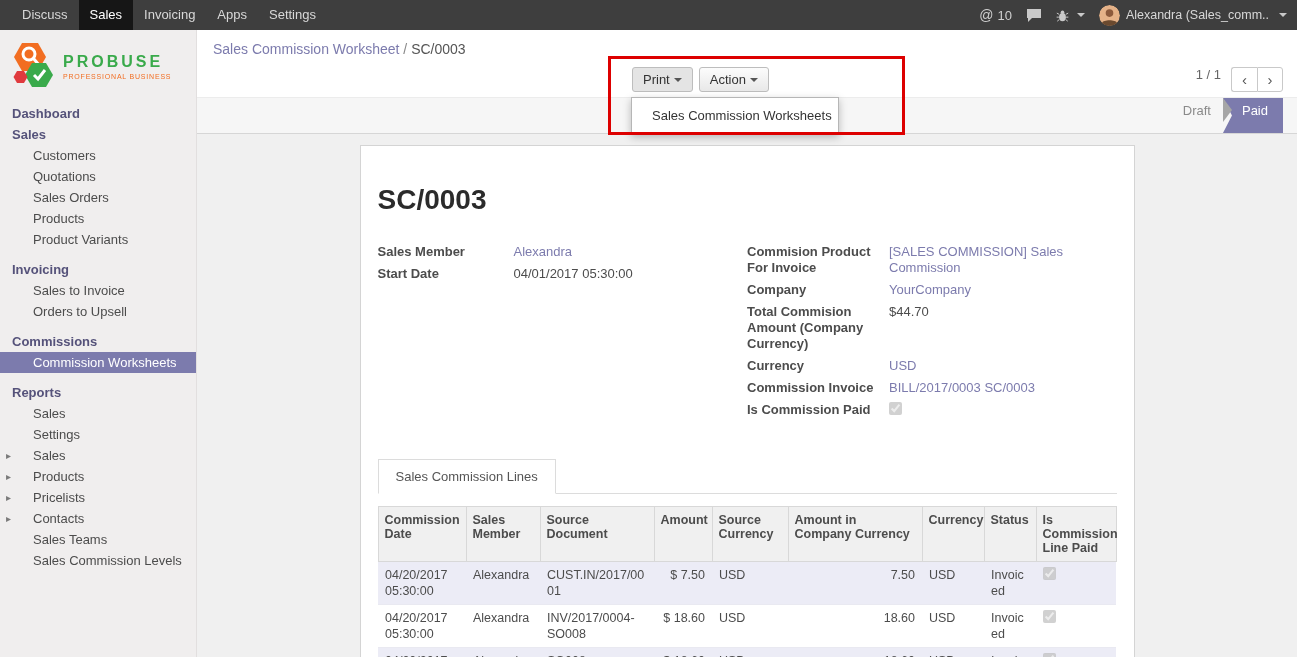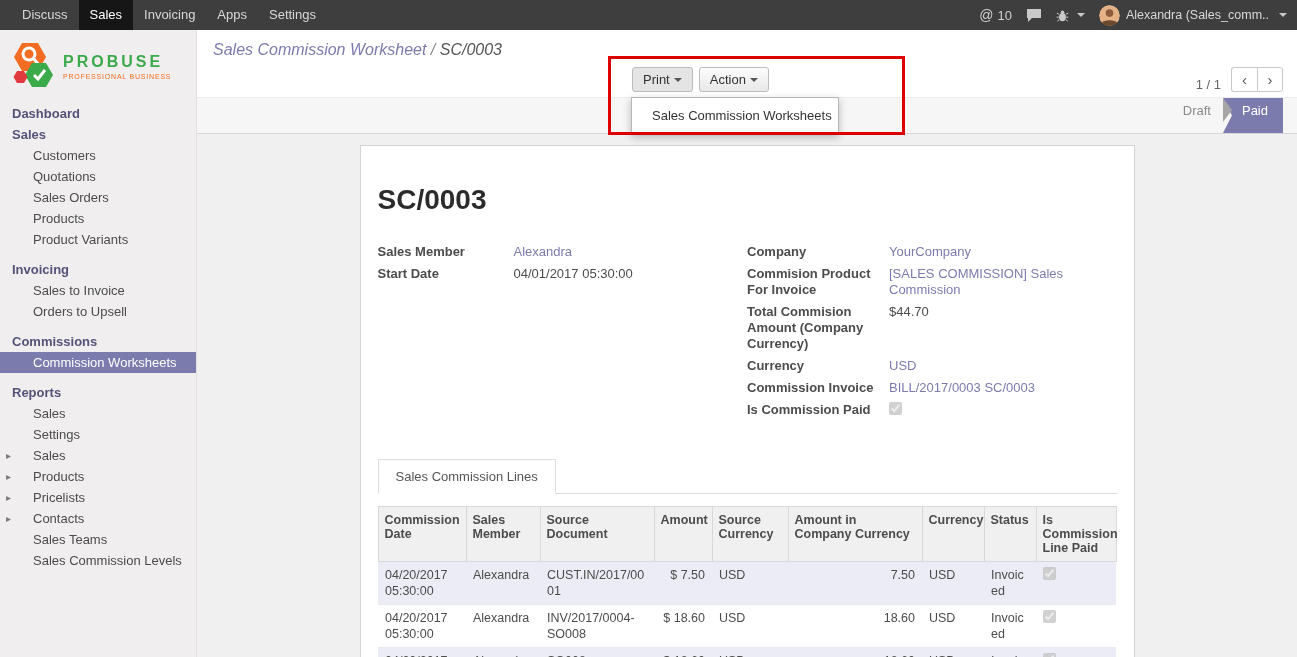--- a/index.html
+++ b/index.html
@@ -32,29 +32,29 @@
   .sb-menu { font-size:13px; }
   .sb-root { font-weight:bold; color:#55527a; padding:3px 12px; cursor:pointer; line-height:15px; }
   .sb-header { font-weight:bold; color:#55527a; padding:3px 12px; margin-top:9px; line-height:15px; }
   .sb-child { position:relative; padding:3px 12px 3px 33px; color:#4c4c4c; cursor:pointer; line-height:15px; white-space:nowrap; }
   .sb-child.selected { background:#7c7bad; color:#fff; }
   .sb-arrow { position:absolute; left:6px; top:3px; font-size:10px; color:#7a7a7a; }
 
   
   .main { position:absolute; left:197px; top:30px; right:0; bottom:0; background:#f0f0f0; }
   .control-panel { position:relative; height:67px; background:#fff; z-index:5; }
-  .breadcrumb { position:absolute; left:16px; top:11px; font-size:16px; color:#888; white-space:nowrap;font-style:italic; }
+  .breadcrumb { position:absolute; left:16px; top:11px; font-size:14px; color:#888; white-space:nowrap; }
   .bc-link { color:#7c7bad; cursor:pointer; }
   .bc-current { color:#555; }
   .btn-group { position:absolute; left:435px; top:37px; display:flex; }
   .btn { display:flex; align-items:center; background:linear-gradient(#fcfcfc,#e8e8e8); border:1px solid #bdbdbd; border-radius:3px; padding:4px 10px; font-size:13px; color:#333; margin-right:6px; cursor:pointer; font-family:inherit; }
   .btn.open { background:#e4e4e4; }
   .dropdown { position:absolute; left:434px; top:67px; width:208px; background:#fff; border:1px solid #b6b6b6; box-shadow:0 3px 8px rgba(0,0,0,.25); padding:4px 0; z-index:40; }
   .dropdown-item { padding:6px 20px; font-size:13px; color:#333; cursor:pointer; white-space:nowrap; }
-  .pager { position:absolute; right:14px; top:37px; display:flex; align-items:flex-end; gap:10px; font-size:13px; color:#666; }
+  .pager { position:absolute; right:14px; top:37px; display:flex; align-items:flex-start; gap:10px; font-size:13px; color:#666; }
   .pager-btns { display:flex; }
   .pager-btn { width:26px; height:25px; background:#fff; border:1px solid #c9c9c9; display:flex; align-items:center; justify-content:center; font-size:15px; color:#555; cursor:pointer; }
   .pager-btn.prev { border-radius:3px 0 0 3px; border-right:none; }
   .pager-btn.next { border-radius:0 3px 3px 0; }
 
   .status-strip { position:relative; height:37px; background:#f6f6f6; border-bottom:1px solid #d6d6d6; border-top:1px solid #ececec; z-index:1; }
   .statusbar { position:absolute; right:14px; top:0; height:100%; display:flex; }
   .st-state { font-size:13px; color:#8a8a8a; padding:5px 12px; cursor:pointer; }
   .st-state.active { background:#7c7bad; color:#fff; clip-path:polygon(0 0,100% 0,100% 100%,0 100%,9px 50%); padding:5px 15px 5px 19px; }
   .st-sep { width:0; height:0; border-top:12px solid transparent; border-bottom:12px solid transparent; border-left:9px solid #a6a6a6; margin-right:-9px; position:relative; z-index:2; }
@@ -229,26 +229,26 @@
               <div class="field-label">Sales Member</div>
               <div class="field-value link">Alexandra</div>
             </div>
             <div class="field-row">
               <div class="field-label">Start Date</div>
               <div class="field-value">04/01/2017 05:30:00</div>
             </div>
           </div>
         <div class="fgroup right">
             <div class="field-row">
+              <div class="field-label">Commision Product For Invoice</div>
+              <div class="field-value link">[SALES COMMISSION] Sales Commission</div>
+            </div>
+            <div class="field-row">
               <div class="field-label">Company</div>
               <div class="field-value link">YourCompany</div>
-            </div>
-            <div class="field-row">
-              <div class="field-label">Commision Product For Invoice</div>
-              <div class="field-value link">[SALES COMMISSION] Sales Commission</div>
             </div>
             <div class="field-row">
               <div class="field-label">Total Commision Amount (Company Currency)</div>
               <div class="field-value">$44.70</div>
             </div>
             <div class="field-row">
               <div class="field-label">Currency</div>
               <div class="field-value link">USD</div>
             </div>
             <div class="field-row">

